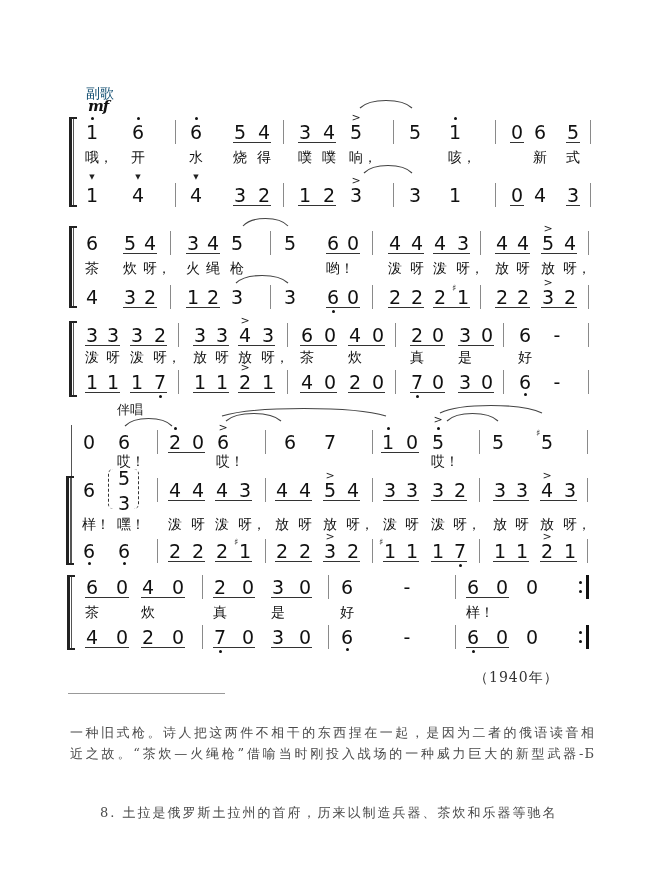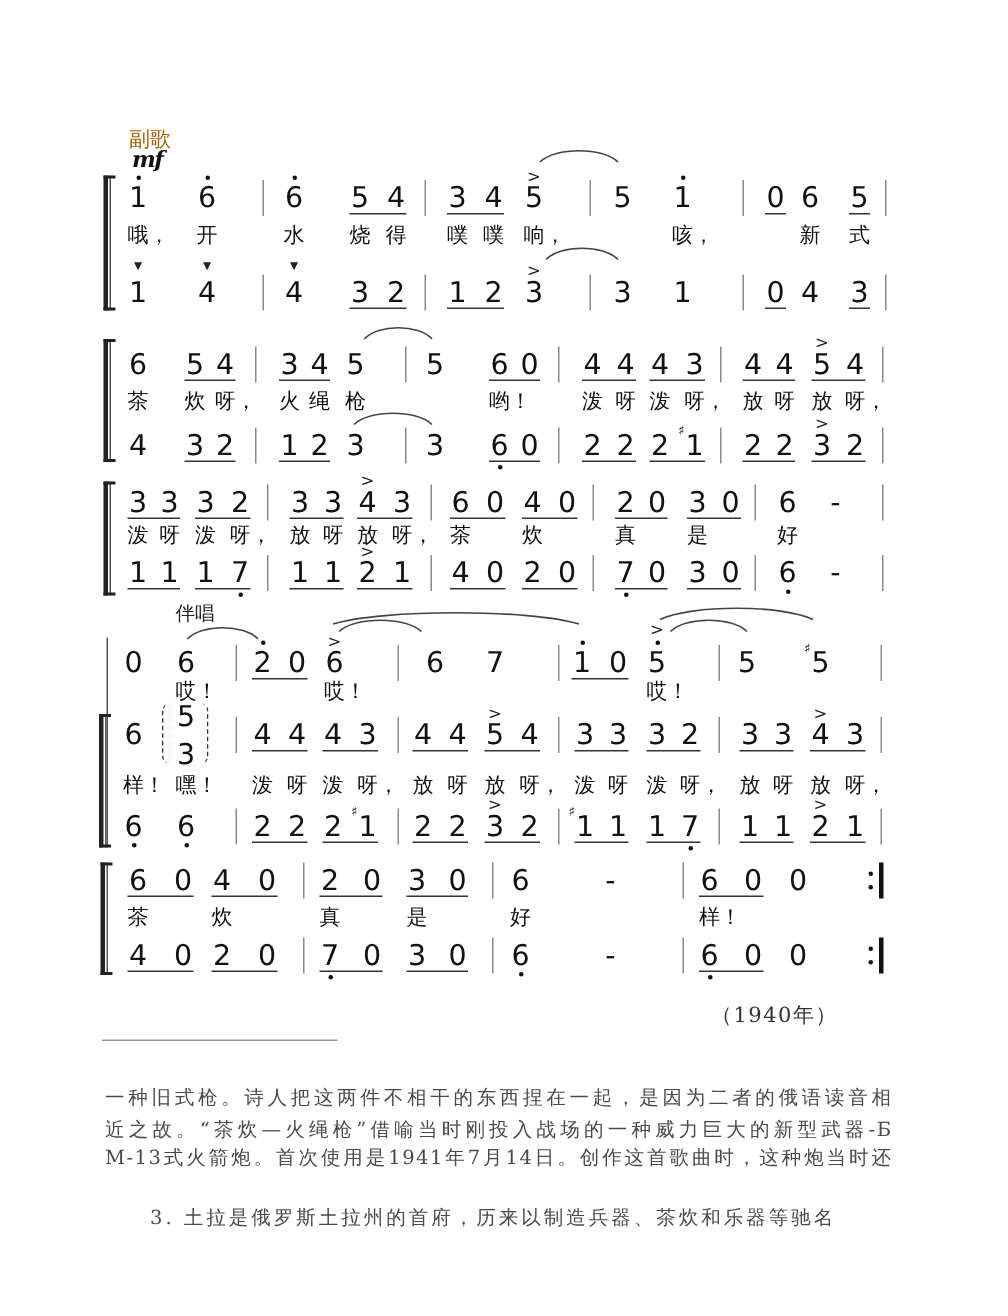--- a/index.html
+++ b/index.html
@@ -35,21 +35,21 @@
   .paren-l { border-left: 1.5px dashed #333; border-radius: 7px 0 0 7px; }
   .paren-r { border-right: 1.5px dashed #333; border-radius: 0 7px 7px 0; }
 
   .brk-thick { position: absolute; width: 3px; background: #222; }
   .brk-thin  { position: absolute; width: 1px; background: #555; }
   .brk-tick  { position: absolute; width: 8px; height: 2px; background: #222; }
   .rep-bar   { position: absolute; width: 3px; background: #111; }
 
   .section-label {
     position: absolute; left: 86px; top: 85px;
-    font: 14px/16px "DejaVu Sans", sans-serif; color: #a16207;
+    font: 14px/16px "DejaVu Sans", sans-serif; color: #0c4a6e;
   }
   .dynamic {
     position: absolute; left: 88px; top: 98px;
     font: italic bold 15px/16px "DejaVu Serif", serif; letter-spacing: -1px; color: #111;
   }
   .acc-label {
     position: absolute; left: 117px; top: 403px;
     font: 13px/14px "DejaVu Sans", sans-serif; color: #222;
   }
   .year {
@@ -502,15 +502,14 @@
       <path d="M226 421 C237 411 270 411 281 421" fill="none" stroke="#444" stroke-width="1.1"></path>
       <path d="M440 413 C460.4 403 521.6 403 542 413" fill="none" stroke="#444" stroke-width="1.1"></path>
       <path d="M447 421 C457.2 411 487.8 411 498 421" fill="none" stroke="#444" stroke-width="1.1"></path>
     </svg>
 
   <div class="year">（1940年）</div>
   <div class="fn-rule"></div>
 
   <div class="fn just" style="left:70px; top:746px; width:525px;">近之故。“茶炊—火绳枪”借喻当时刚投入战场的一种威力巨大的新型武器-Б</div>
   <div class="fn just" style="left:70px; top:725px; width:525px;">一种旧式枪。诗人把这两件不相干的东西捏在一起，是因为二者的俄语读音相</div>
-  <div class="fn just" style="left:70px; top:765px; width:525px;">M-13式火箭炮。首次使用是1941年7月14日。创作这首歌曲时，这种炮当时还</div>
-  <div class="fn" style="left:100px; top:805px; letter-spacing:2px;">3. 土拉是俄罗斯土拉州的首府，历来以制造兵器、茶炊和乐器等驰名</div>
+  <div class="fn" style="left:100px; top:805px; letter-spacing:2px;">8. 土拉是俄罗斯土拉州的首府，历来以制造兵器、茶炊和乐器等驰名</div>
 </div>
 
 </body></html>

